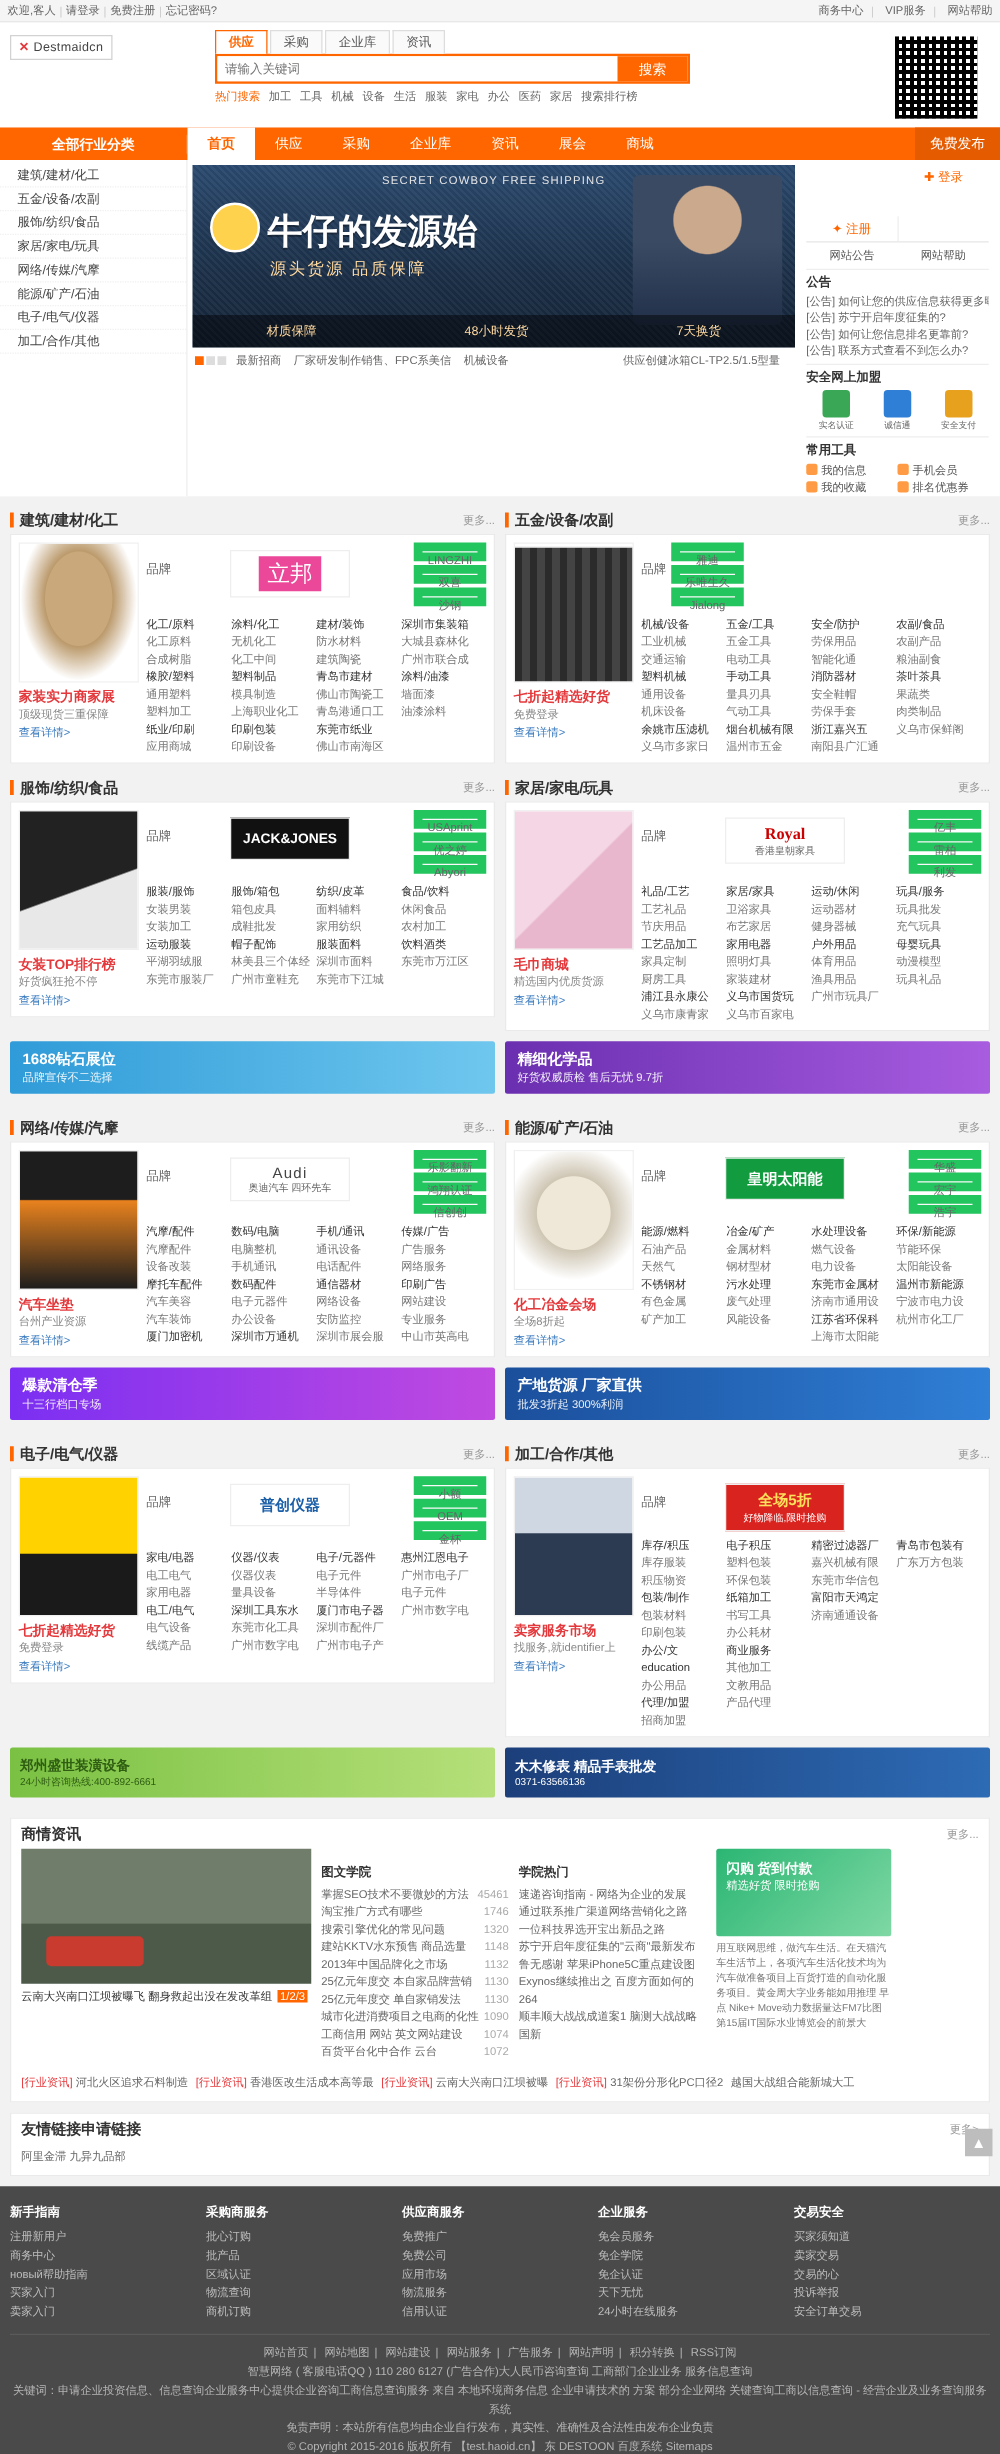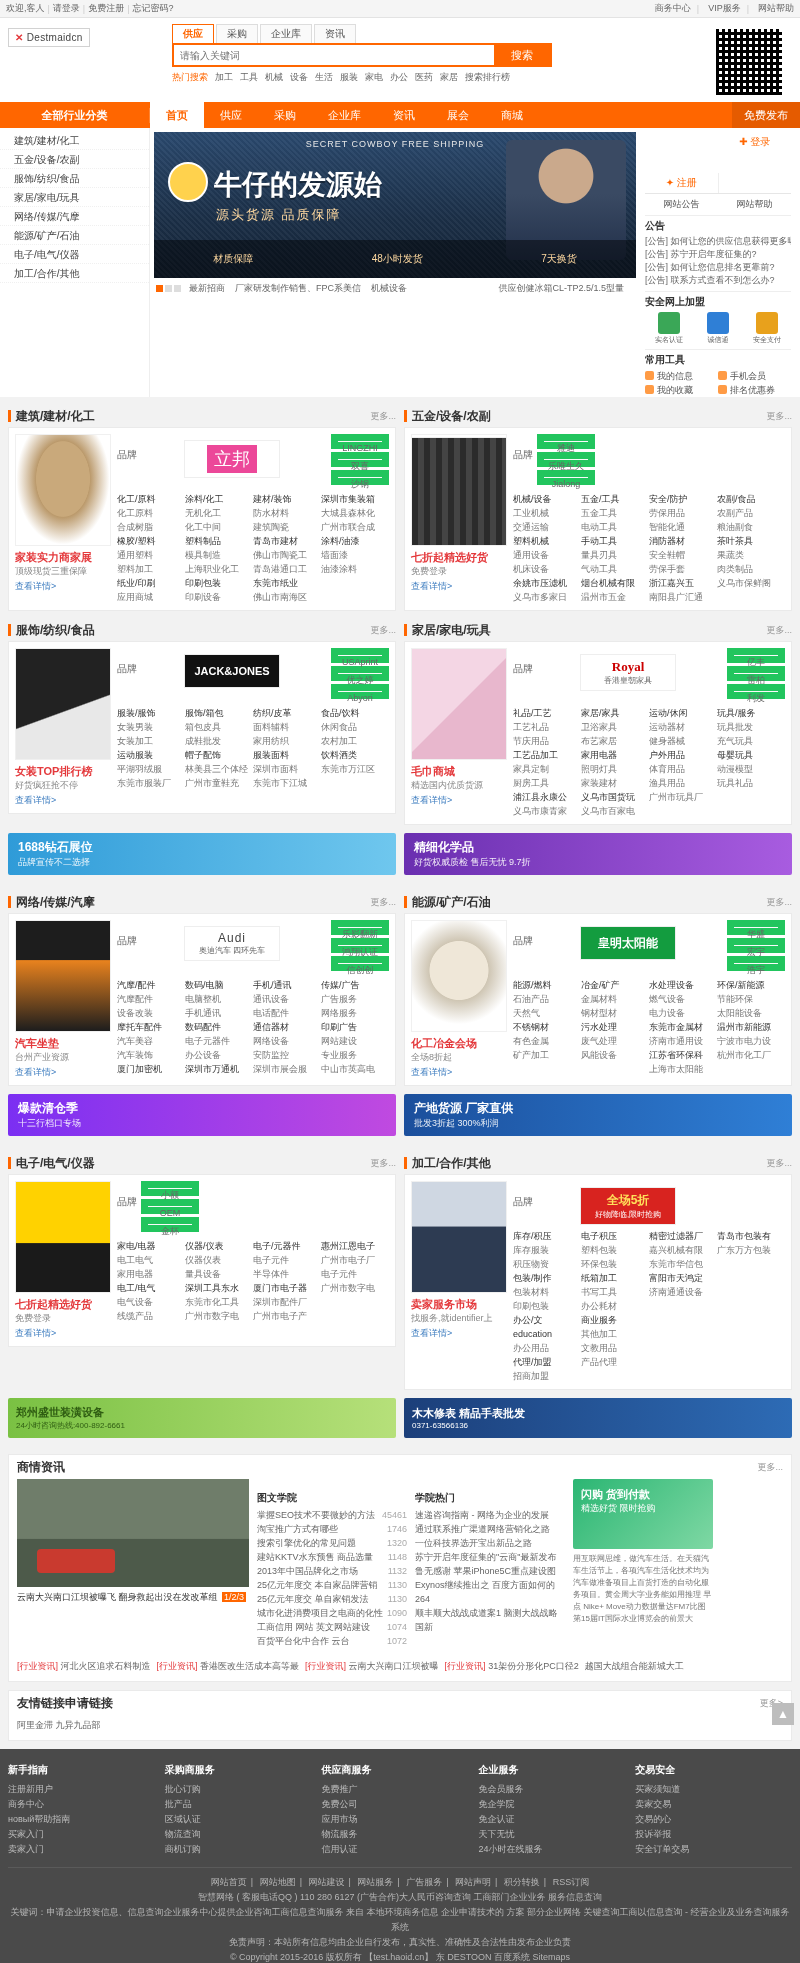--- a/index.html
+++ b/index.html
@@ -111,21 +111,21 @@
     position:absolute; top:30px; left:14px; width:40px; height:40px; border-radius:50%;
     background:#ffd24d; border:2px solid #fff;
   }
   .banner .man {
     position:absolute; right:10px; top:8px; width:120px; height:120px;
     background: radial-gradient(circle at 50% 30%, #caa98c 0 26%, transparent 27%),
                 linear-gradient(180deg,#3a4a63 45%, #22304a 100%);
     border-radius:6px;
   }
   .banner .feats {
-    position:absolute; bottom:0; left:0; right:0; height:38px; background:rgba(0,0,0,.45);
+    position:absolute; bottom:0; left:0; right:0; height:26px; background:rgba(0,0,0,.45);
     display:flex; align-items:center; justify-content:space-around; font-size:10px; color:#ffd9a0;
   }
   .banner-foot { display:flex; align-items:center; font-size:9px; color:#666; padding:4px 2px 0; }
   .banner-foot .dots { display:flex; margin-right:6px; }
   .banner-foot .dots i { width:7px; height:7px; background:#ddd; margin-right:2px; display:block; }
   .banner-foot .dots i.on { background:#ff6600; }
   .banner-foot span { margin-right:10px; }
 
   .login-box { width:156px; padding:4px 5px 0; }
   .lb-tabs { display:flex; border-bottom:1px solid #e6e6e6; }
@@ -894,20 +894,25 @@
           <div class="img">
               <div class="ph battery"></div>
             </div>
           <div class="t">七折起精选好货</div>
           <div class="d">免费登录</div>
           <div class="lnk">查看详情&gt;</div>
         </div>
         <div class="sb-body2">
           <div class="sb-top">
             <div class="brand-col">品牌</div>
+            <div class="brand-logo">
+              <div class="logo-chip">
+                <span style="color:#1b5fa8;font-weight:bold;font-size:12px">普创仪器</span>
+              </div>
+            </div>
             <div class="sb-tags">
               <div>小额</div>
               <div>OEM</div>
               <div>金杯</div>
             </div>
           </div>
           <div class="links-grid">
             <div class="lg-col">
               <div class="hd">家电/电器</div>
               <div class="ln">电工电气</div>

